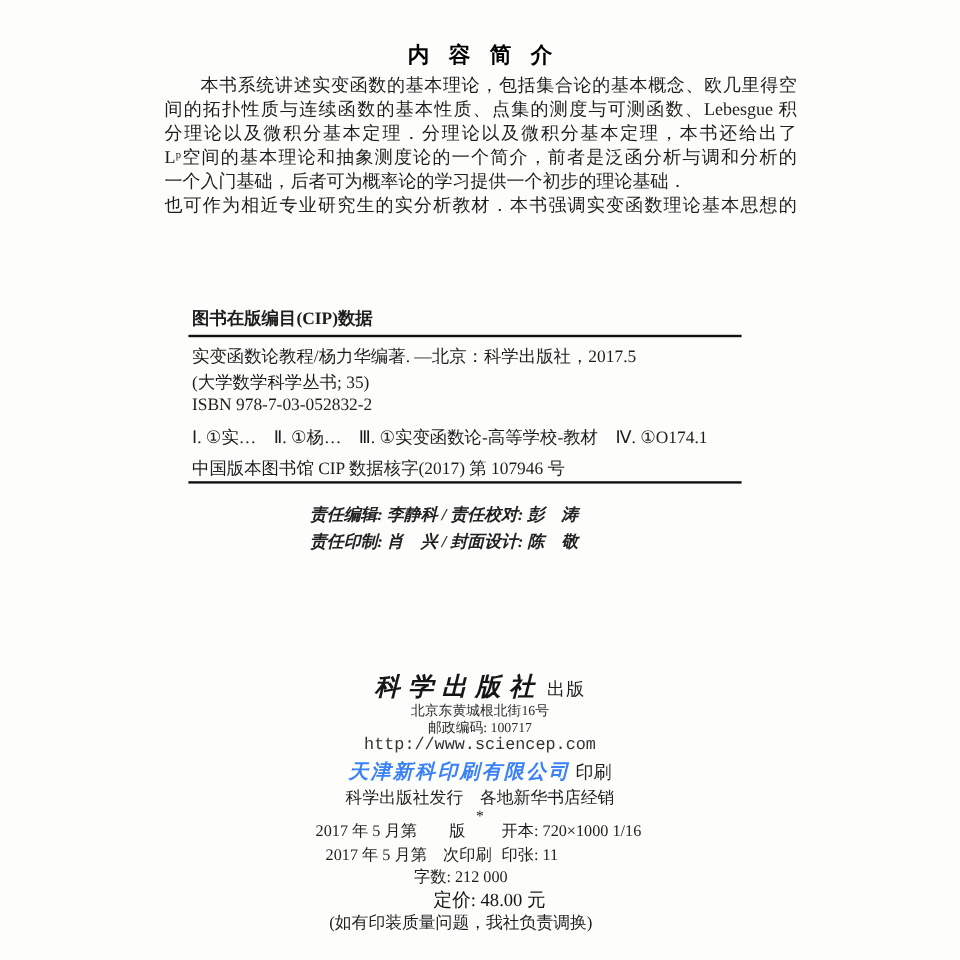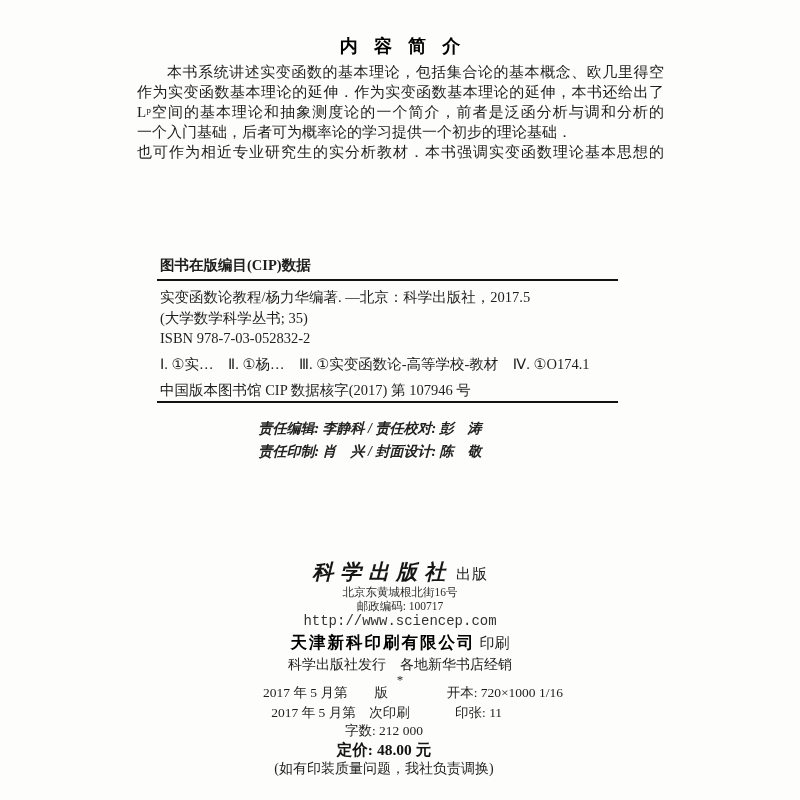--- a/index.html
+++ b/index.html
@@ -60,45 +60,46 @@
   .pub-name{
     font-family:"Liberation Serif", serif;
     font-style:italic;font-weight:bold;
     font-size:21px;letter-spacing:7px;color:#161616;
   }
   .pub-label{font-size:15px;letter-spacing:1px;}
   .pub-address{top:585px;font-size:11.5px;color:#2a2a2a;}
   .pub-postcode{top:599px;font-size:11.5px;color:#2a2a2a;}
   .pub-url{top:613px;font-size:14px;font-family:"Liberation Mono", monospace;color:#333;}
   .printer-row{top:632px;}
-  .printer-name{font-weight:bold;font-size:16.5px;letter-spacing:2px;color:#000000;}
+  .printer-name{font-style:italic;font-weight:bold;font-size:16.5px;letter-spacing:2px;color:#3b82f6;}
   .printer-label{font-size:15px;}
   .distribution{top:656px;font-size:14px;}
   .star{top:672px;font-size:13px;}
 
   
-  .pr-row{left:263px;width:300px;display:flex;font-size:13.5px;white-space:nowrap;gap:37px;}
+  .pr-row{left:263px;width:300px;display:flex;font-size:13.5px;white-space:nowrap;}
   .pr-row .col-l{width:155px;}
   .pr-row-1{top:684px;}
   .pr-row-2{top:704px;text-align:center;}
   .pr-center{left:0;width:768px;text-align:center;white-space:nowrap;}
   .wordcount{top:722px;font-size:13.5px;}
-  .price{top:740px;font-size:15.5px;font-weight:bold;color:#141414;}
+  .price{top:740px;font-size:15.5px;font-weight:normal;color:#141414;margin-left:24px;}
   .notice{top:760px;font-size:14px;}
 </style>
 </head>
 <body>
 
 <div class="page">
 
   <div class="abs book-title">内容简介</div>
 
   <div class="abs intro">
     <div class="ln indent">本书系统讲述实变函数的基本理论，包括集合论的基本概念、欧几里得空</div>
-    <div class="ln">作为实变函数基本理论的延伸．作为实变函数基本理论的延伸，本书还给出了</div>
+    <div class="ln">间的拓扑性质与连续函数的基本性质、点集的测度与可测函数、Lebesgue 积</div>
+    <div class="ln">分理论以及微积分基本定理．分理论以及微积分基本定理，本书还给出了</div>
     <div class="ln">Lᵖ空间的基本理论和抽象测度论的一个简介，前者是泛函分析与调和分析的</div>
     <div class="ln short">一个入门基础，后者可为概率论的学习提供一个初步的理论基础．</div>
     <div class="ln">也可作为相近专业研究生的实分析教材．本书强调实变函数理论基本思想的</div>
   </div>
 
   <div class="abs cip-header">图书在版编目(CIP)数据</div>
   <div class="abs rule rule-1"></div>
   <div class="abs cip-line cip-l1">实变函数论教程/杨力华编著. —北京：科学出版社，2017.5</div>
   <div class="abs cip-line cip-l2">(大学数学科学丛书; 35)</div>
   <div class="abs cip-line cip-l3">ISBN 978-7-03-052832-2</div>

